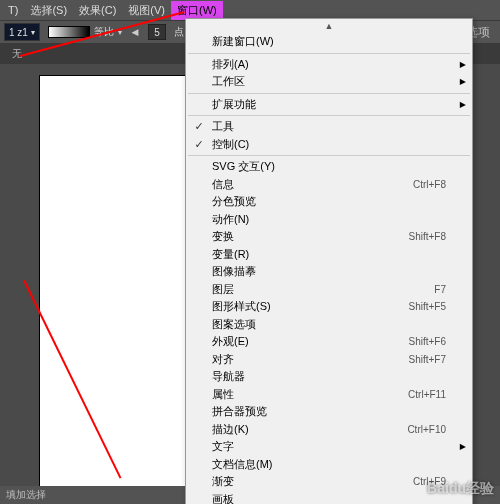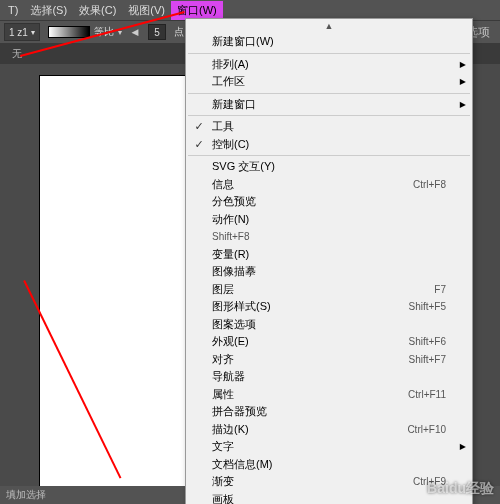--- a/index.html
+++ b/index.html
@@ -3,21 +3,21 @@
   <meta charset="utf-8">
   <style>
     * { margin: 0; padding: 0; box-sizing: border-box; font-family: "Microsoft YaHei", sans-serif; }
     body { width: 500px; height: 504px; background: #4a4a4a; overflow: hidden; position: relative; }
     
     .menubar { display: flex; height: 20px; background: #535353; align-items: center; font-size: 11px; color: #ddd; padding-left: 2px; }
     .menubar-item { padding: 2px 6px; cursor: default; }
     .menubar-item.active { background: #d946ef; color: #000; }
     
     .toolbar { display: flex; height: 24px; background: #535353; align-items: center; gap: 8px; padding: 0 4px; border-top: 1px solid #3a3a3a; border-bottom: 1px solid #3a3a3a; }
-    .dropdown { display: flex; align-items: center; background: #404040; border: 1px solid #333; height: 18px; font-size: 10px; color: #ddd; padding: 0 4px; }
+    .dropdown { display: flex; align-items: center; background: #0f172a; border: 1px solid #333; height: 18px; font-size: 10px; color: #ddd; padding: 0 4px; }
     .dropdown .chev { margin-left: 3px; font-size: 8px; }
     .stroke-widget { display: flex; align-items: center; gap: 4px; }
     .stroke-preview { width: 42px; height: 12px; background: linear-gradient(to right, #fff, #000); border: 1px solid #000; }
     .stroke-label { font-size: 10px; color: #ddd; }
     .arrow-btn { width: 10px; height: 16px; display: flex; align-items: center; justify-content: center; color: #ccc; font-size: 9px; }
     .tool-label { font-size: 10px; color: #ddd; }
     .num-box { width: 18px; height: 16px; background: #333; color: #ddd; font-size: 10px; display: flex; align-items: center; justify-content: center; border: 1px solid #222; }
     .right-label { margin-left: auto; font-size: 12px; color: #bbb; margin-right: 6px; }
     
     .tabs { height: 20px; background: #3a3a3a; display: flex; align-items: center; padding-left: 4px; }
@@ -120,21 +120,21 @@
         <span class="menu-sub">▶</span>
       </div>
       <div class="menu-item">
         <span class="menu-check"></span>
         <span class="menu-label">工作区</span>
         <span class="menu-sub">▶</span>
       </div>
       <div class="menu-sep"></div>
       <div class="menu-item">
         <span class="menu-check"></span>
-        <span class="menu-label">新建窗口</span>
+        <span class="menu-label">扩展功能</span>
         <span class="menu-sub">▶</span>
       </div>
       <div class="menu-sep"></div>
       <div class="menu-item">
         <span class="menu-check">✓</span>
         <span class="menu-label">工具</span>
       </div>
       <div class="menu-item">
         <span class="menu-check">✓</span>
         <span class="menu-label">控制(C)</span>
@@ -152,20 +152,21 @@
       <div class="menu-item">
         <span class="menu-check"></span>
         <span class="menu-label">分色预览</span>
       </div>
       <div class="menu-item">
         <span class="menu-check"></span>
         <span class="menu-label">动作(N)</span>
       </div>
       <div class="menu-item">
         <span class="menu-check"></span>
+        <span class="menu-label">变换</span>
         <span class="menu-shortcut">Shift+F8</span>
       </div>
       <div class="menu-item">
         <span class="menu-check"></span>
         <span class="menu-label">变量(R)</span>
       </div>
       <div class="menu-item">
         <span class="menu-check"></span>
         <span class="menu-label">图像描摹</span>
       </div>

